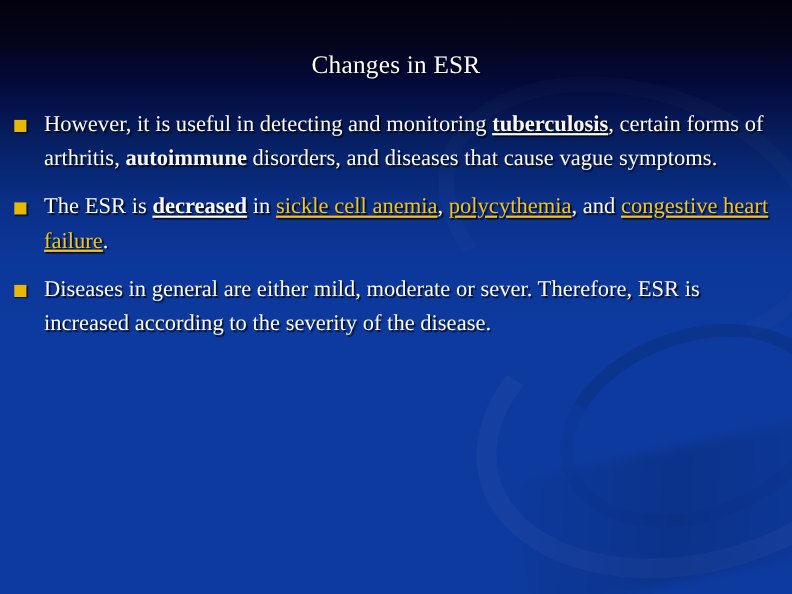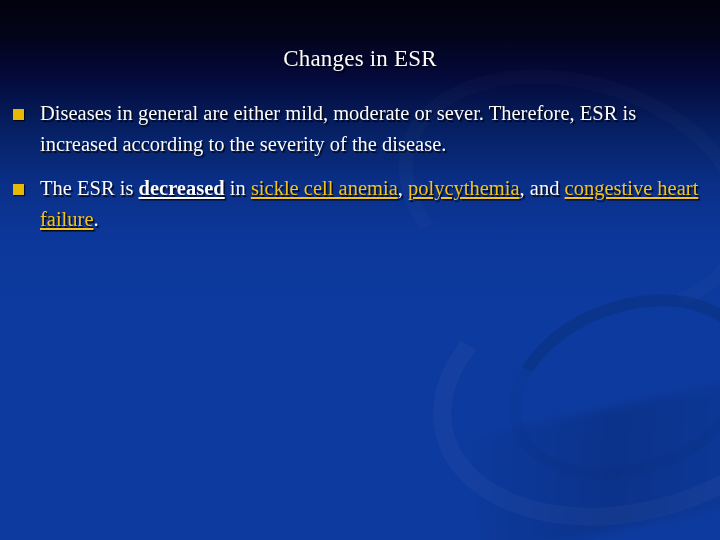--- a/index.html
+++ b/index.html
@@ -132,21 +132,25 @@
   <div class="swoosh swoosh-d"></div>
   <div class="swoosh swoosh-a"></div>
   <div class="swoosh swoosh-b"></div>
   <div class="swoosh swoosh-c"></div>
 
   <div id="title">Changes in ESR</div>
 
   <div id="body">
       <div class="bullet-row">
         <span class="bullet-marker"></span>
-        <span class="bullet-text"><span>Diseases in general are either mild, moderate or sever. Therefore, ESR is increased according to the severity of the disease.</span></span>
+        <span class="bullet-text"><span>However, it is useful in detecting and monitoring </span><span class="bu">tuberculosis</span><span>, certain forms of arthritis, </span><span class="b">autoimmune</span><span> disorders, and diseases that cause vague symptoms.</span></span>
       </div>
       <div class="bullet-row">
         <span class="bullet-marker"></span>
         <span class="bullet-text"><span>The ESR is </span><span class="bu">decreased</span><span> in </span><span class="lnk">sickle cell anemia</span><span>, </span><span class="lnk">polycythemia</span><span>, and </span><span class="lnk">congestive heart failure</span><span>.</span></span>
+      </div>
+      <div class="bullet-row">
+        <span class="bullet-marker"></span>
+        <span class="bullet-text"><span>Diseases in general are either mild, moderate or sever. Therefore, ESR is increased according to the severity of the disease.</span></span>
       </div>
     </div>
 
 </div>
 
 </body></html>

